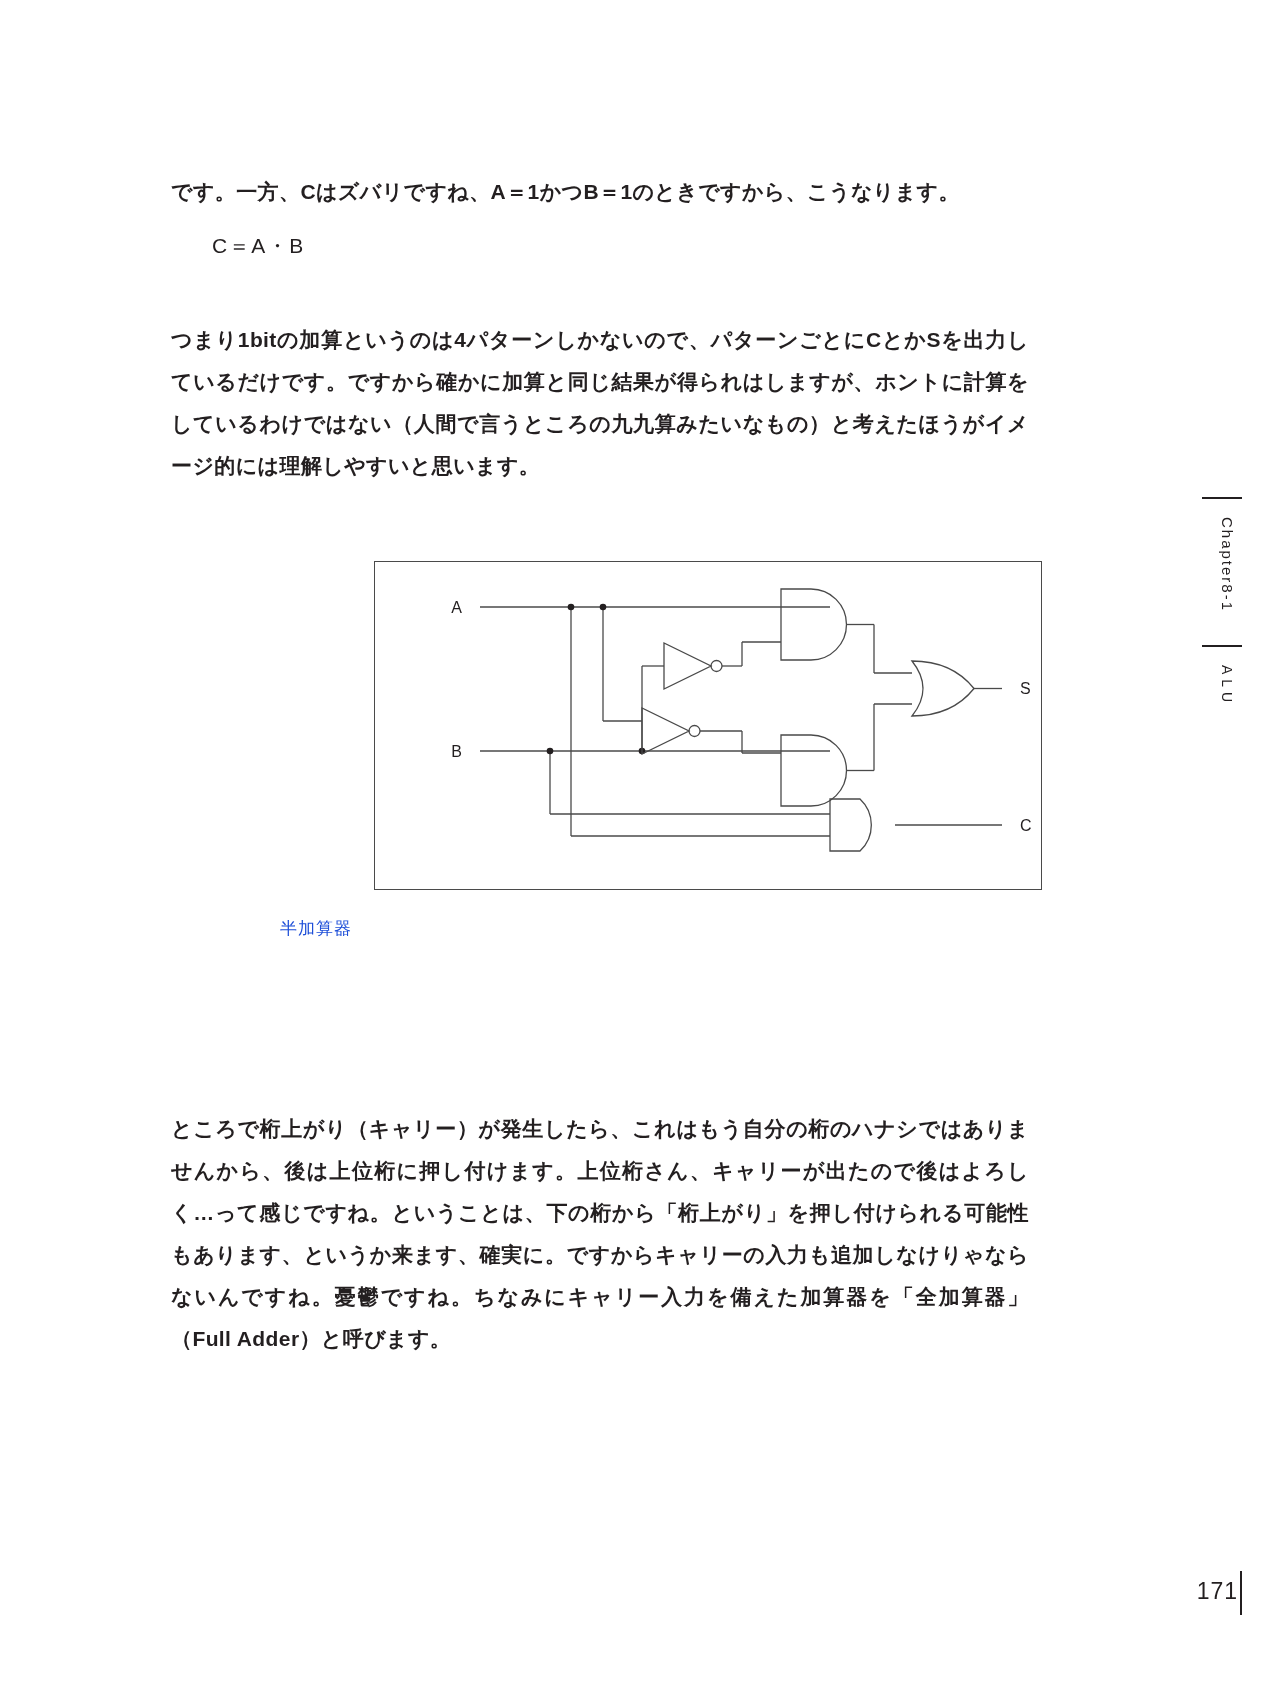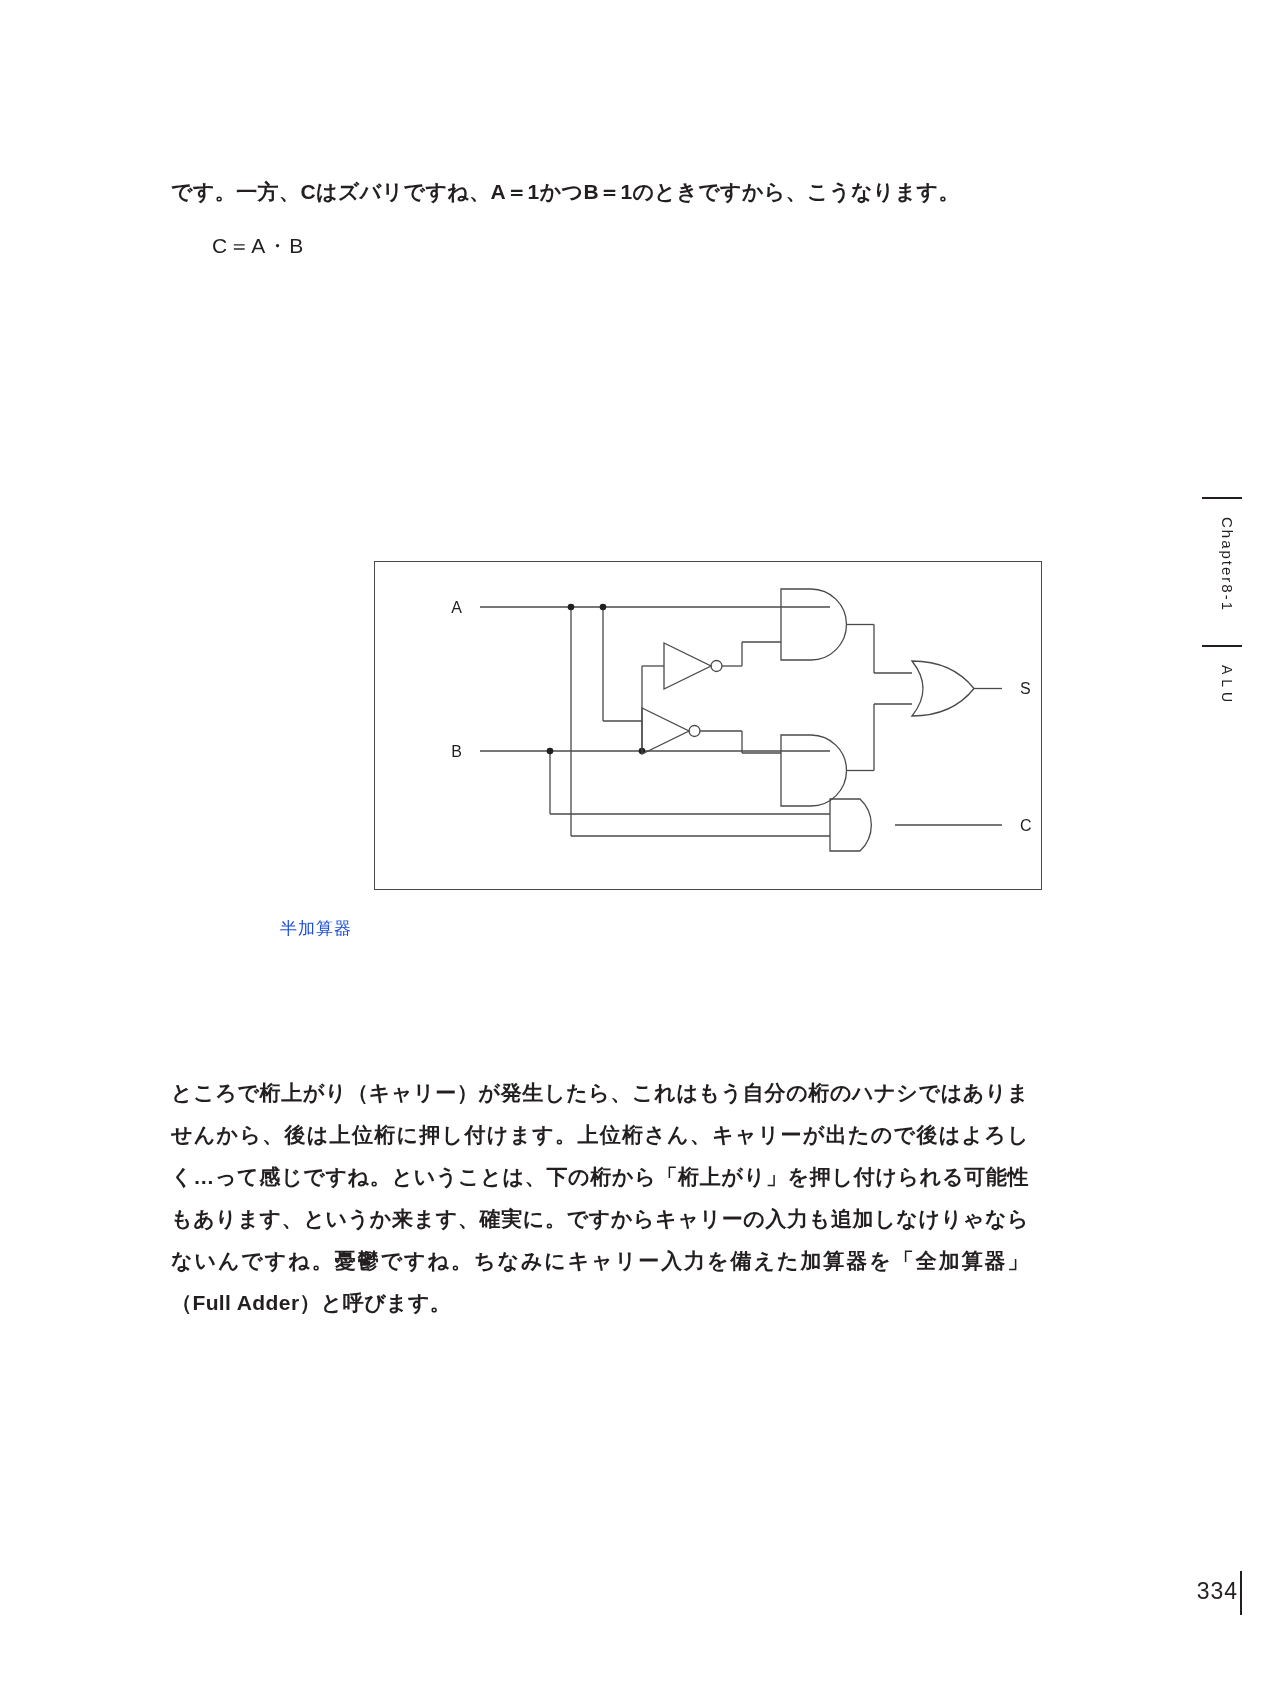--- a/index.html
+++ b/index.html
@@ -102,20 +102,23 @@
 <body>
 
 <div class="page">
 
   <div class="col" style="top:155px;">
     <p class="body noj">です。一方、Cはズバリですね、A＝1かつB＝1のときですから、こうなります。</p>
   </div>
 
   <div class="formula" style="top:232px;">C＝A・B</div>
 
+  <div class="col" style="top:303px;">
+    <p class="body">つまり1bitの加算というのは4パターンしかないので、パターンごとにCとかSを出力しているだけです。ですから確かに加算と同じ結果が得られはしますが、ホントに計算をしているわけではない（人間で言うところの九九算みたいなもの）と考えたほうがイメージ的には理解しやすいと思います。</p>
+  </div>
 
 
   <div class="figure-box"></div>
 
   <svg class="fig-svg" width="668" height="329" viewBox="0 0 668 329">
     <g fill="none" stroke="#4a4a4a" stroke-width="1.3" stroke-linejoin="miter" stroke-linecap="butt">
 
       <line x1="106" y1="46" x2="456" y2="46"></line>
 
       <line x1="106" y1="190" x2="456" y2="190"></line>
@@ -169,25 +172,25 @@
 
     <text x="88" y="52" font-family="Liberation Sans, sans-serif" font-size="16" fill="#231f20" text-anchor="end">A</text>
     <text x="88" y="196" font-family="Liberation Sans, sans-serif" font-size="16" fill="#231f20" text-anchor="end">B</text>
     <text x="646" y="133" font-family="Liberation Sans, sans-serif" font-size="16" fill="#231f20" text-anchor="start">S</text>
     <text x="646" y="270" font-family="Liberation Sans, sans-serif" font-size="16" fill="#231f20" text-anchor="start">C</text>
   </svg>
 
   <div class="figure-caption">半加算器</div>
 
 
-  <div class="col" style="top:1056px;">
+  <div class="col" style="top:1092px;">
     <p class="body">ところで桁上がり（キャリー）が発生したら、これはもう自分の桁のハナシではありませんから、後は上位桁に押し付けます。上位桁さん、キャリーが出たので後はよろしく…って感じですね。ということは、下の桁から「桁上がり」を押し付けられる可能性もあります、というか来ます、確実に。ですからキャリーの入力も追加しなけりゃならないんですね。憂鬱ですね。ちなみにキャリー入力を備えた加算器を「全加算器」（Full Adder）と呼びます。</p>
   </div>
 
   <div class="side-rule" style="right:38px;top:497px;width:40px;height:2px;"></div>
   <div class="side-label" style="right:44px;top:517px;">Chapter8-1</div>
   <div class="side-rule" style="right:38px;top:645px;width:40px;height:2px;"></div>
   <div class="side-label alu" style="right:45px;top:665px;">ALU</div>
 
   <div class="folio-rule"></div>
-  <div class="folio">334</div>
+  <div class="folio">171</div>
 
 </div>
 
 </body></html>

